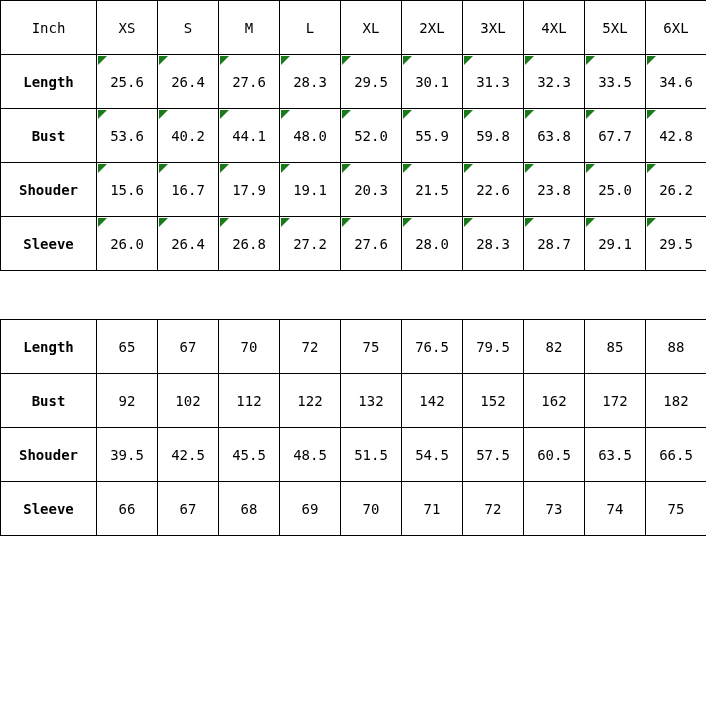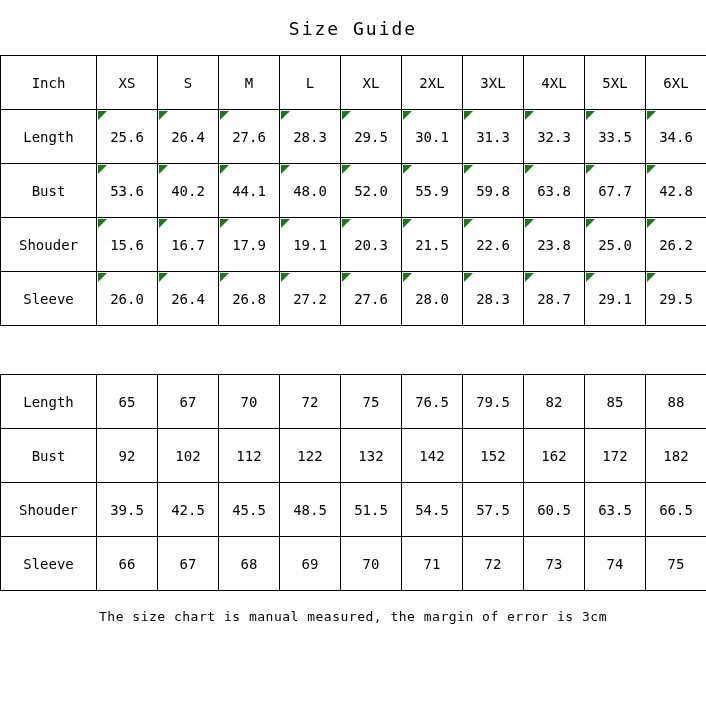--- a/index.html
+++ b/index.html
@@ -44,21 +44,21 @@
     height: 53px;
     padding: 0;
     position: relative;
     background: #ffffff;
   }
   table.size-table td.hdr {
     font-weight: normal;
     font-size: 14px;
   }
   table.size-table td.rowlabel {
-    font-weight: normal;
+    font-weight: bold;
     font-size: 14px;
   }
   table.size-table td.corner {
     font-weight: normal;
     font-size: 14px;
   }
   
   td.marked::before {
     content: "";
     position: absolute;
@@ -82,21 +82,20 @@
   }
   
   col.c0 { width: 96px; }
   col.cx { width: 61px; }
 </style>
 </head>
 <body>
 
 <div class="sheet">
 
-  <div class="title">Size Guide</div>
 
   <table class="size-table">
     <colgroup>
       <col class="c0">
         <col class="cx">
         <col class="cx">
         <col class="cx">
         <col class="cx">
         <col class="cx">
         <col class="cx">
@@ -239,15 +238,14 @@
         <td>70</td>
         <td>71</td>
         <td>72</td>
         <td>73</td>
         <td>74</td>
         <td>75</td>
       </tr>
     </tbody>
   </table>
 
-  <div class="footer">The size chart is manual measured, the margin of error is 3cm</div>
 
 </div>
 
 </body></html>

